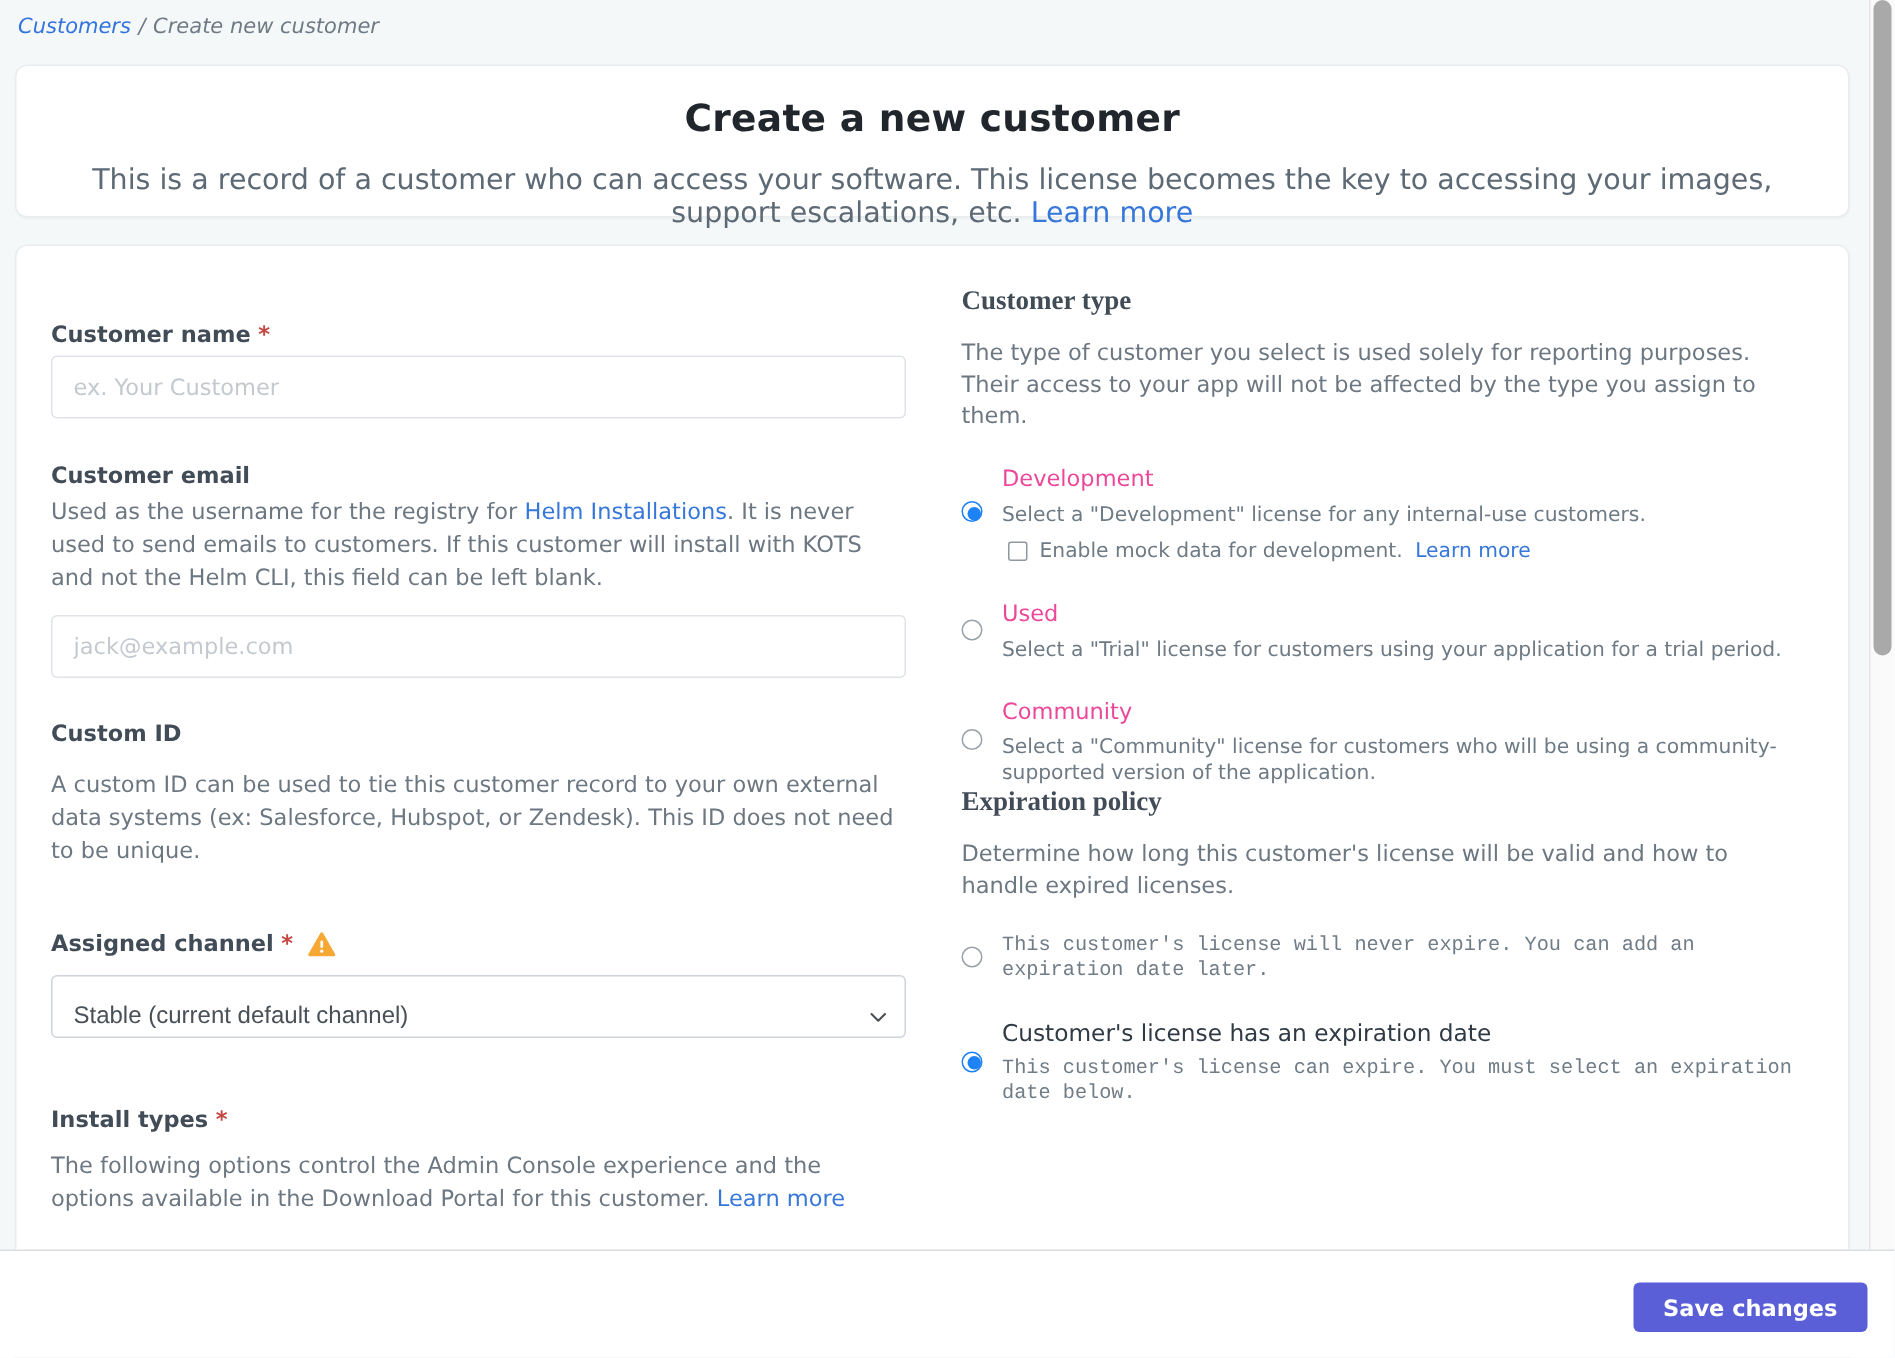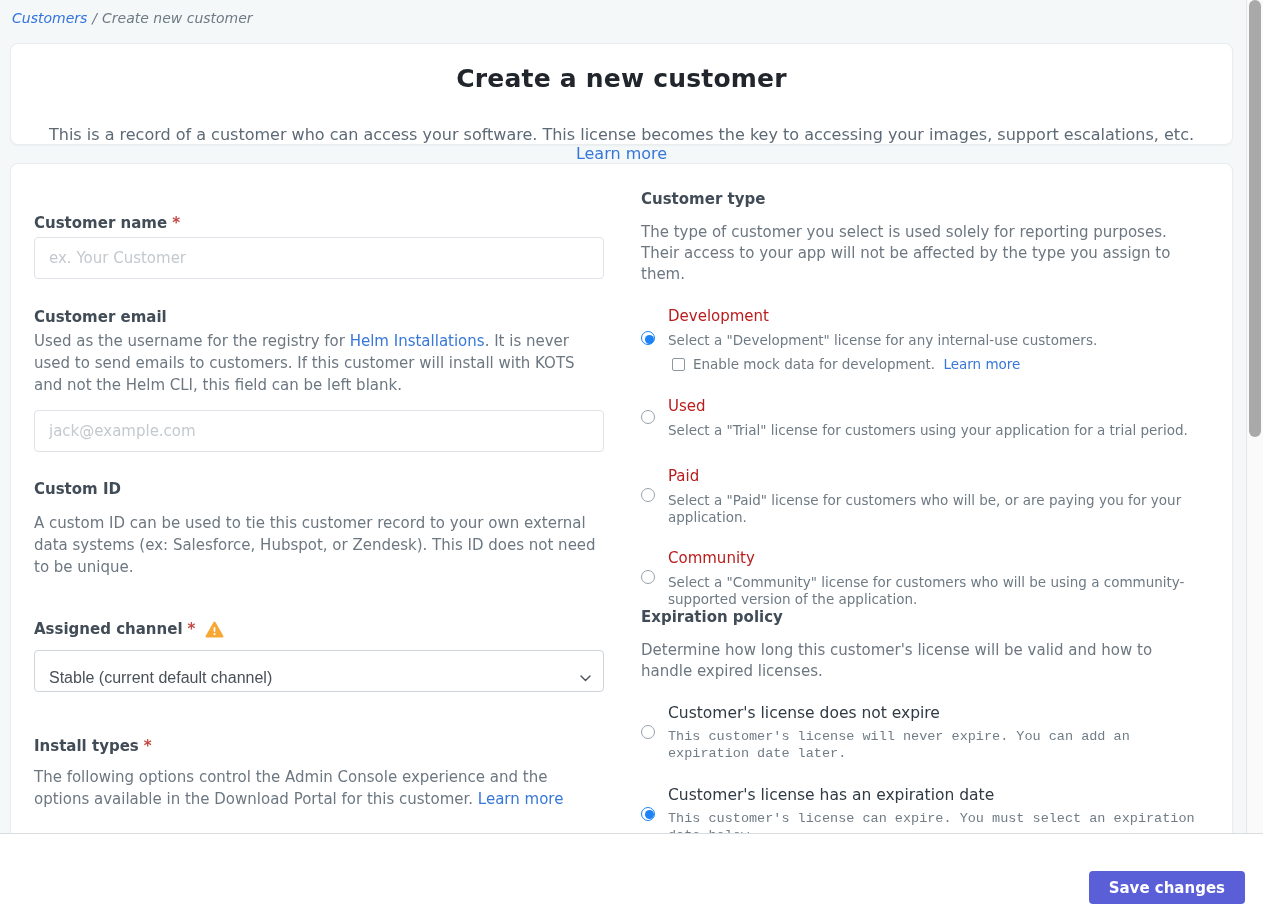--- a/index.html
+++ b/index.html
@@ -29,21 +29,21 @@
     border-radius:8px;
     box-shadow:0 1px 2px rgba(0,0,0,0.04);
   }
   .header-card { top:43px; height:102px; padding:20px 23px 0 23px;text-align:center; }
   .main-card   { top:163px; height:742px; padding:26px 0 0 23px; display:flex; border-bottom-left-radius:0; border-bottom-right-radius:0; }
 
   .page-title {
     font-size:25px; font-weight:bold; color:#20262c;
     letter-spacing:0.2px;
   }
-  .page-desc { margin-top:32px; font-size:16px; color:#5d6a75; }
+  .page-desc { margin-top:16px; font-size:19px; color:#5d6a75; }
 
   
   .left-col  { width:570px; flex:none;margin-top:24px; }
   .right-col { width:555px; flex:none; margin-left:37px; }
 
   .field-label {
     font-size:15px; font-weight:bold; color:#414c57;
     display:flex; align-items:center;
   }
   .required { color:#c34843; margin-left:5px; font-weight:bold; }
@@ -82,38 +82,38 @@
   .m-email-input  { margin-top:14px; }
   .m-cid-label    { margin-top:28px; }
   .m-cid-help     { margin-top:14px; }
   .m-cid-input    { margin-top:16px; }
   .m-chan-label   { margin-top:42px; }
   .m-chan-select  { margin-top:12px; }
   .m-inst-label   { margin-top:45px; }
   .m-inst-help    { margin-top:11px; }
 
   
-  .section-label { font-size:15px; font-weight:bold; color:#414c57; }
+  .section-label { font-size:18px; font-weight:bold; color:#414c57;font-family:Liberation Serif, serif; }
   .section-desc  { margin-top:14px; font-size:15px; line-height:21px; color:#6c7781; }
 
   .option { position:relative; padding-left:27px; }
   .option .radio {
     position:absolute; left:0; top:50%; margin-top:-8px;
   }
   .radio {
     display:inline-block; width:14px; height:14px;
     border:1.5px solid #99a1a9; border-radius:50%;
     background:#fff; position:relative;
   }
   .radio.selected { border-color:#1d82f5; }
   .radio.selected::after {
     content:""; position:absolute; left:2.5px; top:2.5px;
     width:9px; height:9px; border-radius:50%; background:#1d82f5;
   }
-  .option-title { font-size:15px; color:#b91c1c; line-height:20px; }
+  .option-title { font-size:15px; color:#ec4899; line-height:20px; }
   .option-desc  { margin-top:6px; font-size:13.5px; line-height:17px; color:#6e7a84; }
 
   .checkbox-row { margin-top:7px; padding-left:4px; display:flex; align-items:center; }
   .checkbox {
     display:inline-block; width:13px; height:13px; flex:none;
     border:1.5px solid #8f979f; border-radius:2px; background:#fff;
     margin-right:8px;
   }
   .checkbox-label { font-size:13.5px; color:#6e7a84; }
   .checkbox-label a { margin-left:4px; }
@@ -135,21 +135,20 @@
     background:#fff; border-top:1px solid #dadde0; z-index:5;
   }
   .save-button {
     position:absolute; right:18px; top:21px;
     height:33px; padding:0 20px;
     background:#5a5fd8; color:#fff;
     border:none; border-radius:4px;
     font-family:"DejaVu Sans", sans-serif;
     font-size:15px; font-weight:bold;
     cursor:pointer;
-    margin-top:16px;
   }
 
   
   .scrollbar {
     position:absolute; right:0; top:0; width:17px; height:833px;
     background:#fafafa; border-left:1px solid #e6e6e6; z-index:4;
   }
   .scroll-thumb {
     position:absolute; left:2px; top:0; width:12px; height:437px;
     background:#a9a9a9; border-radius:7px;
@@ -243,38 +242,32 @@
         </span>
       </div>
     </div>
 
     <div class="option m-opt-tri">
       <span class="radio"></span>
       <div class="option-title">Used</div>
       <div class="option-desc">Select a "Trial" license for customers using your application for a trial period.</div>
     </div>
 
-    <div class="option m-opt-paid">
-      <span class="radio"></span>
-      <div class="option-title">Paid</div>
-      <div class="option-desc">Select a "Paid" license for customers who will be, or are paying you for your application.</div>
-    </div>
 
     <div class="option m-opt-com">
       <span class="radio"></span>
       <div class="option-title">Community</div>
       <div class="option-desc">Select a "Community" license for customers who will be using a community-supported version of the application.</div>
     </div>
 
     <div class="section-label m-exp-label">Expiration policy</div>
     <p class="section-desc">Determine how long this customer's license will be valid and how to handle expired licenses.</p>
 
     <div class="option m-exp-opt1">
       <span class="radio"></span>
-      <div class="exp-title">Customer's license does not expire</div>
       <div class="exp-desc">This customer's license will never expire. You can add an expiration date later.</div>
     </div>
 
     <div class="option m-exp-opt2">
       <span class="radio selected"></span>
       <div class="exp-title">Customer's license has an expiration date</div>
       <div class="exp-desc">This customer's license can expire. You must select an expiration date below.</div>
     </div>
 
   </div>

